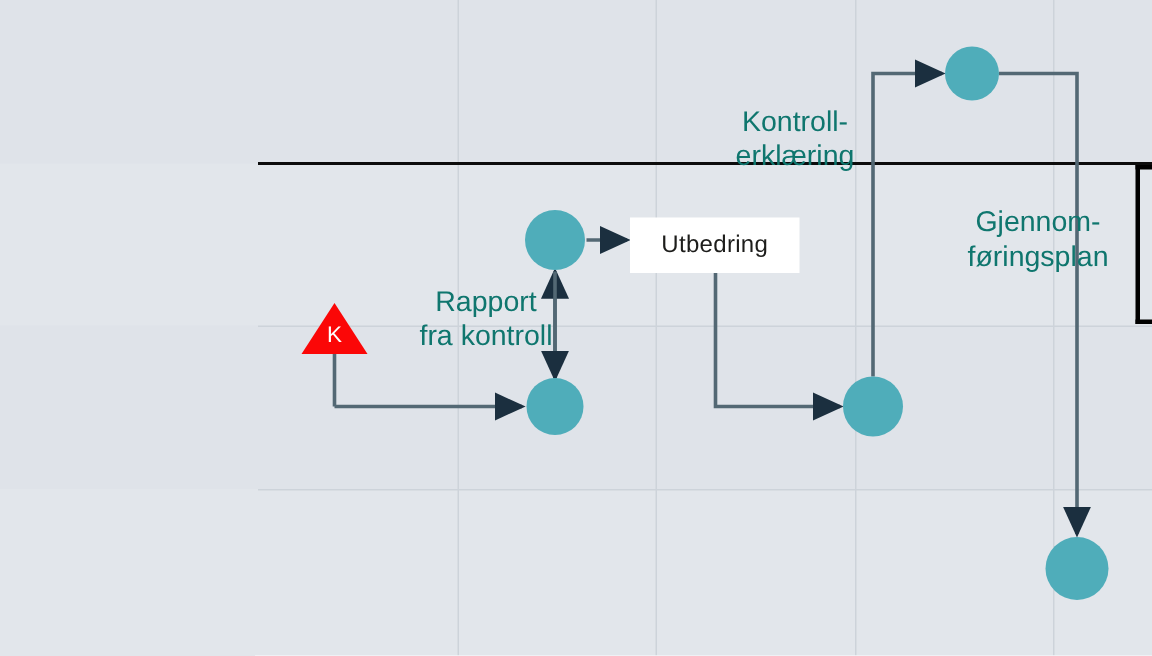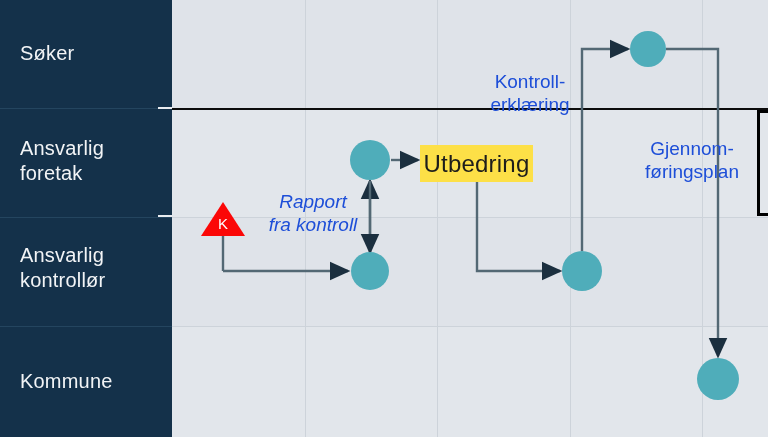--- a/index.html
+++ b/index.html
@@ -102,26 +102,26 @@
 
   
   .node {
     position: absolute;
     border-radius: 50%;
     background: #4fadba;
   }
 
   .box {
     position: absolute;
-    background: #fde047;
+    background: #ffffff;
     display: flex;
     align-items: center;
     justify-content: center;
     color: #1d1d1b;
-    font-size: 24px;
+    font-size: 16px;
     letter-spacing: 0.2px;
   }
 
   .tri-marker {
     position: absolute;
     width: 0;
     height: 0;
   }
   .tri-marker .tri {
     position: absolute;
@@ -140,21 +140,21 @@
     width: 44px;
     text-align: center;
     color: #ffffff;
     font-size: 15px;
     line-height: 15px;
   }
 
   
   .flow-label {
     position: absolute;
-    color: #1d4ed8;
+    color: #0f766e;
     font-size: 19px;
     line-height: 23px;
     text-align: center;
     white-space: pre-line;
   }
 
   svg#wires {
     position: absolute;
     left: 0;
     top: 0;
@@ -215,36 +215,21 @@
 
   <div class="box" style="left:420px;top:145px;width:113px;height:37px;">
     <span>Utbedring</span>
   </div>
 
   <div class="tri-marker" style="left:201px;top:202px;">
     <div class="tri"></div>
     <div class="tri-label">K</div>
   </div>
 
-  <div class="flow-label" style="left:253px;top:190px;width:120px;font-style:italic;">Rapport
+  <div class="flow-label" style="left:264px;top:190px;width:120px;">Rapport
 fra kontroll</div>
   <div class="flow-label" style="left:470px;top:70px;width:120px;">Kontroll-
 erklæring</div>
   <div class="flow-label" style="left:638px;top:137px;width:108px;">Gjennom-
 føringsplan</div>
 
-  <div id="sidebar">
-    <div class="sidebar-divider" style="top:108px;"></div>
-    <div class="sidebar-divider" style="top:217px;"></div>
-    <div class="sidebar-divider" style="top:326px;"></div>
-
-    <div class="nub" style="top:107px;"></div>
-    <div class="nub" style="top:215px;"></div>
-
-    <div class="lane-label" style="top:41px;">Søker</div>
-    <div class="lane-label" style="top:136px;">Ansvarlig
-foretak</div>
-    <div class="lane-label" style="top:243px;">Ansvarlig
-kontrollør</div>
-    <div class="lane-label" style="top:369px;">Kommune</div>
-  </div>
 
 </div>
 
 </body></html>

